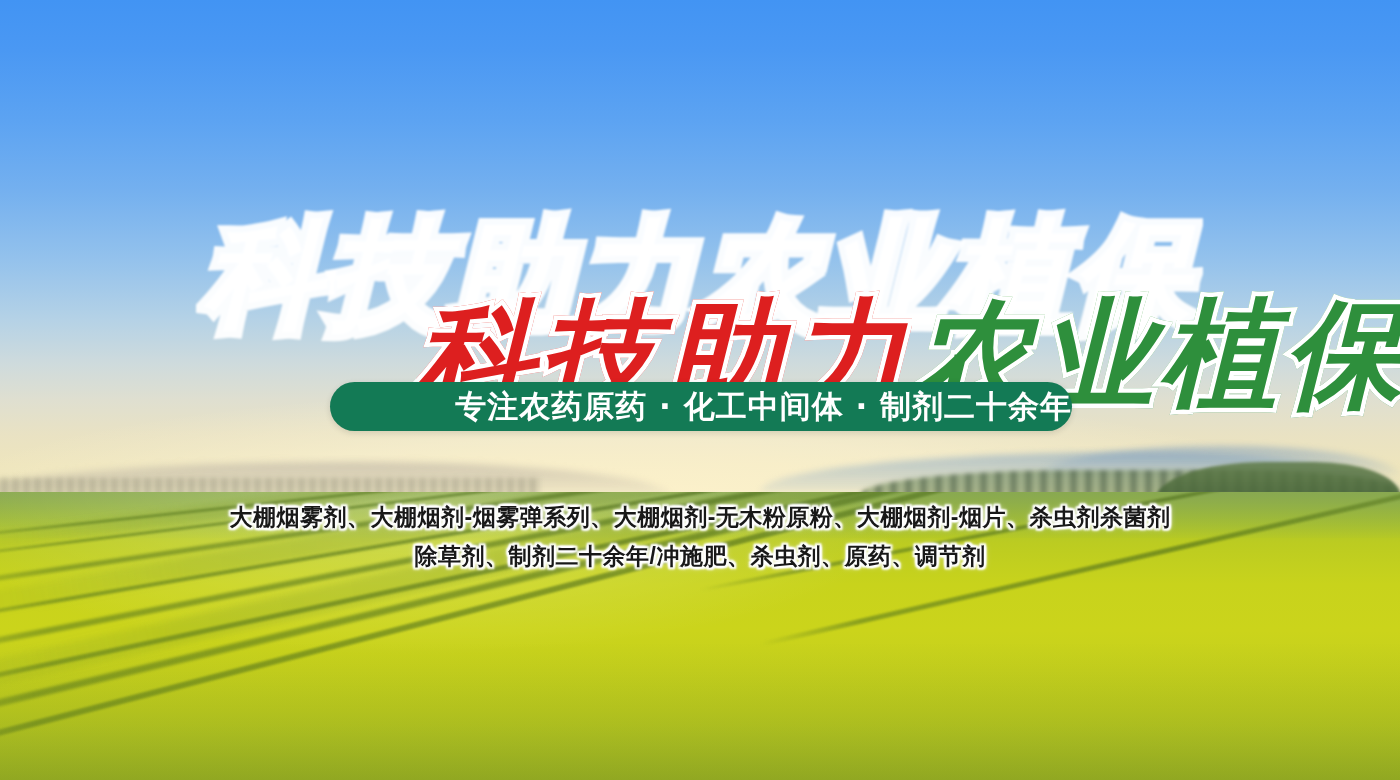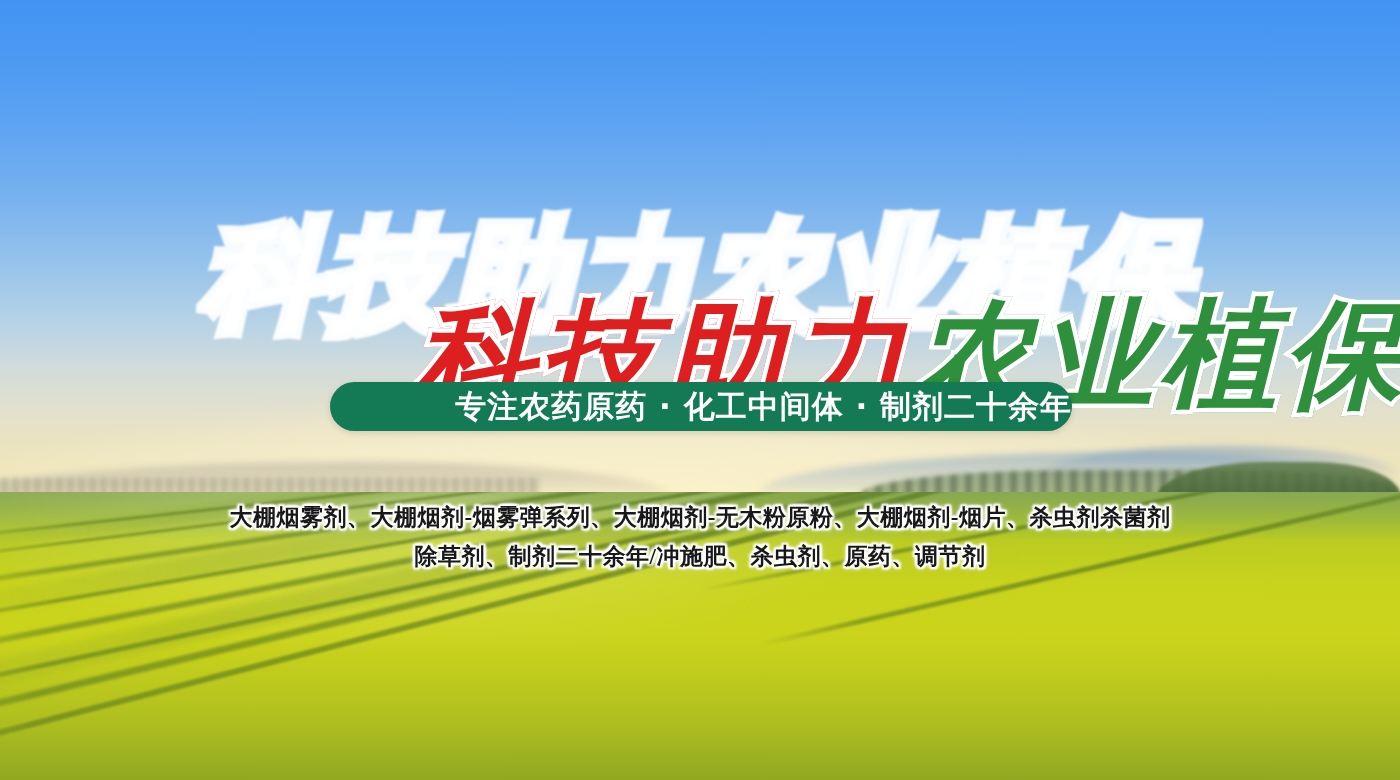--- a/index.html
+++ b/index.html
@@ -190,21 +190,21 @@
     position:absolute;left:0;top:498px;width:1400px;
     text-align:center;
   }
   .prod-line{
     font-size:23px;
     font-weight:bold;
     color:#181818;
     line-height:39px;
     letter-spacing:0.5px;
     white-space:nowrap;
-    font-family:Liberation Serif, serif;
+    font-family:Liberation Sans, sans-serif;
     text-shadow:
       -2px -2px 2px #ffffff, 2px -2px 2px #ffffff,
       -2px  2px 2px #ffffff, 2px  2px 2px #ffffff,
       -2px  0   2px #ffffff, 2px  0   2px #ffffff,
        0   -2px 2px #ffffff, 0    2px 2px #ffffff,
        0 0 5px #ffffff, 0 0 7px rgba(255,255,255,0.85);
   }
 </style>
 </head>
 <body>

